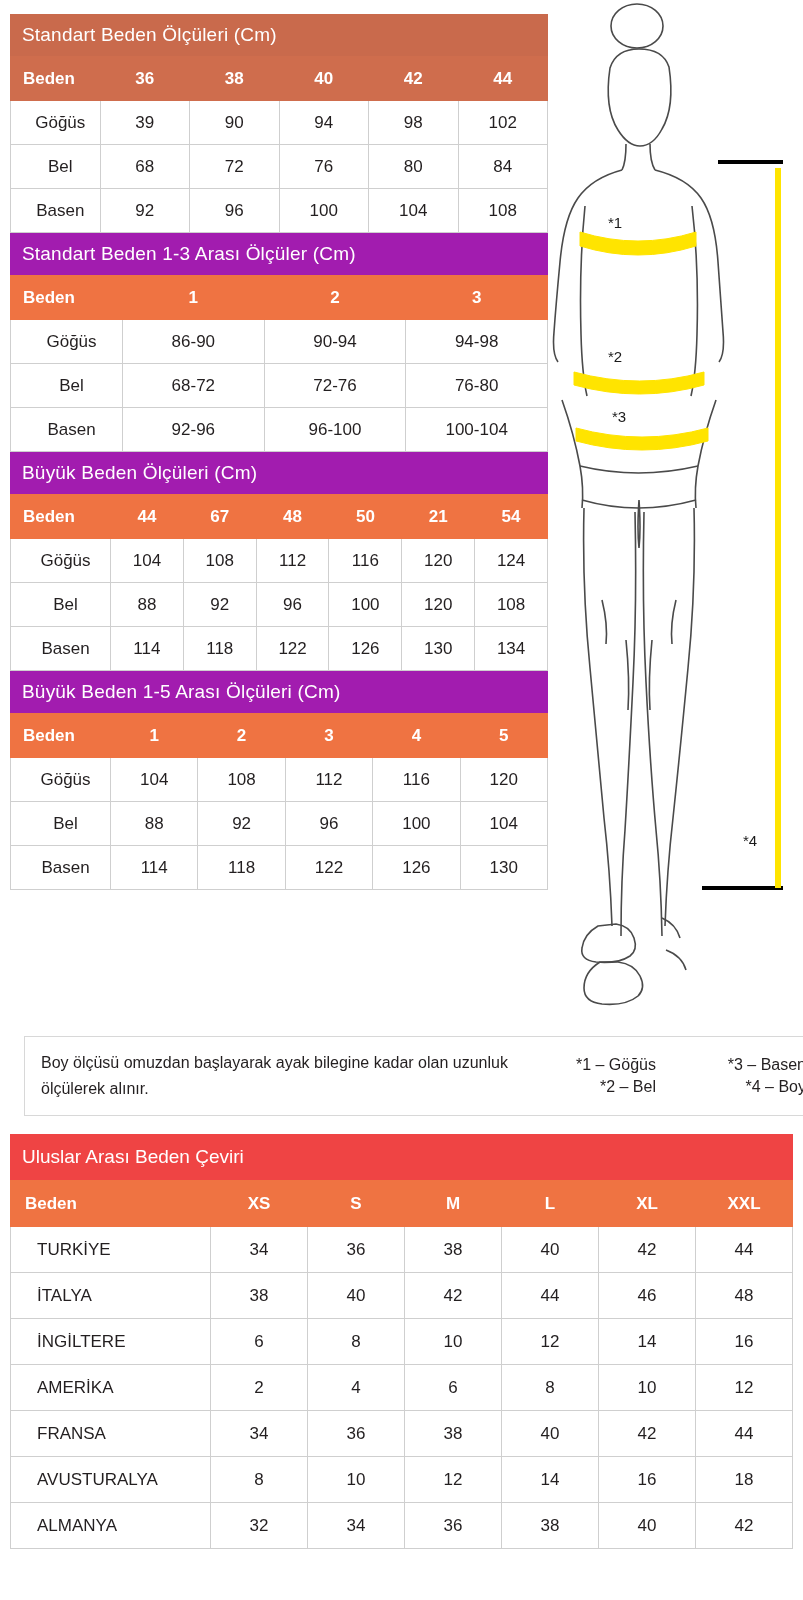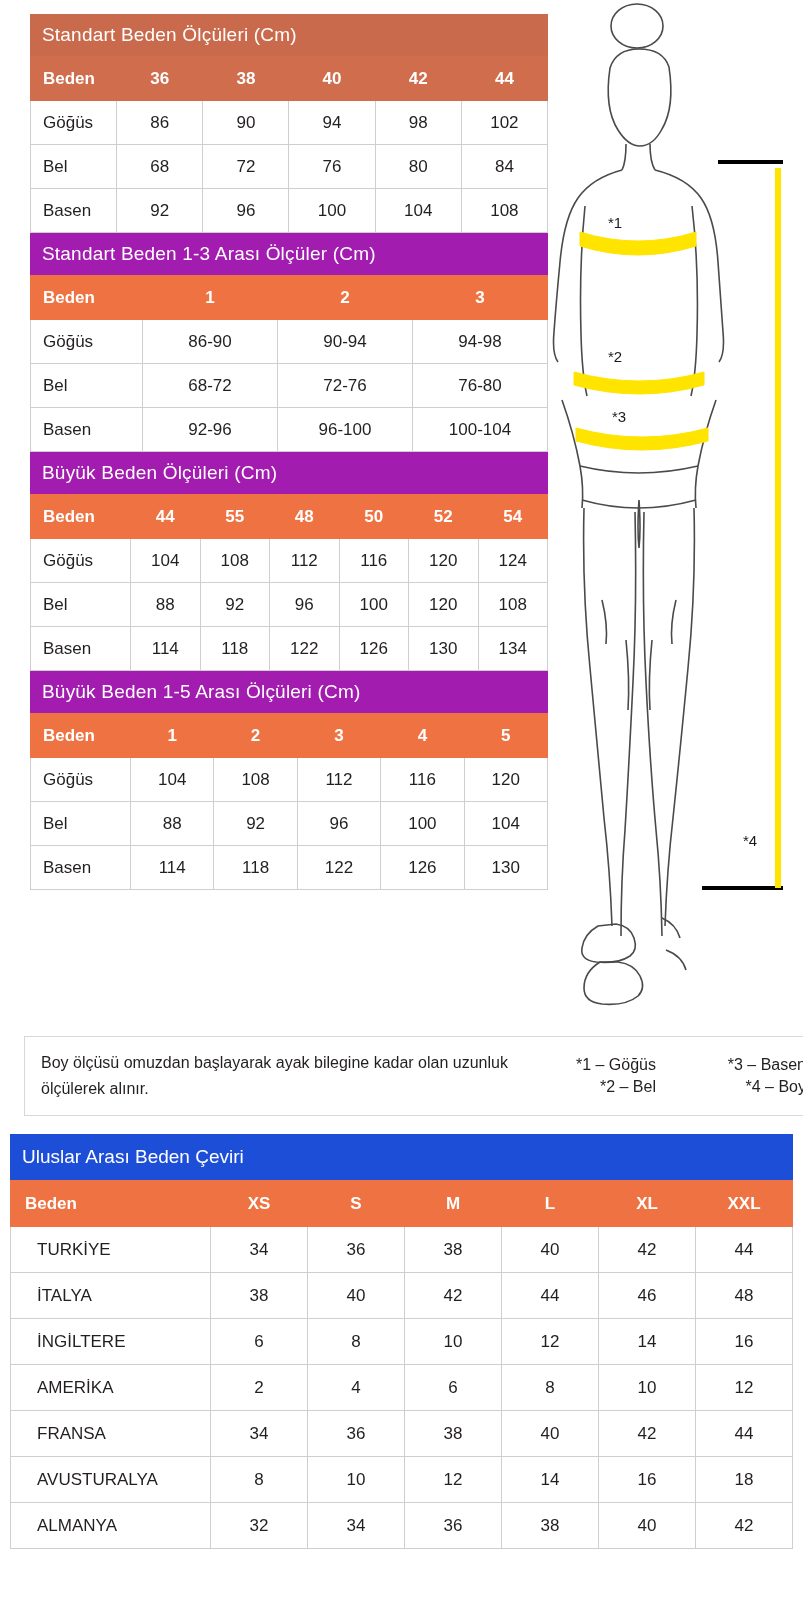--- a/index.html
+++ b/index.html
@@ -22,21 +22,21 @@
   }
 
   
   .tables-col {
     position: absolute;
     left: 10px;
     top: 14px;
     width: 538px;
   }
 
-  .tbl-block { margin-bottom: 0px; margin-left: 20px; }
+  .tbl-block { margin-bottom: 0px; }
 
   .tbl-title {
     background: #a21caf;
     color: #ffffff;
     font-size: 19px;
     letter-spacing: .2px;
     padding: 9px 0 9px 12px;
     height: 42px;
     line-height: 24px;
     white-space: nowrap;
@@ -62,21 +62,21 @@
     color: #ffffff;
     font-weight: bold;
     border: 1px solid #ef7342;
     font-size: 17px;
   }
   table.sz tr.hdr.muted td {
     background: #cf6d4d;
     border-color: #cf6d4d;
   }
   table.sz td.rowlab {
-    text-align: left;
+    text-align: center;
     padding-left: 12px;
     font-size: 17px;
     border-left: 1px solid #cfcfcf;
   }
   table.sz tr.hdr td.rowlab { text-align: left; padding-left: 12px; }
 
   
   .note-wrap {
     position: absolute;
     left: 24px;
@@ -105,21 +105,21 @@
   }
 
   
   .intl-wrap {
     position: absolute;
     left: 10px;
     top: 1134px;
     width: 783px;
   }
   .intl-title {
-    background: #1d4ed8;
+    background: #ef4444;
     color: #ffffff;
     font-size: 19px;
     padding: 11px 0 11px 12px;
     height: 46px;
     line-height: 24px;
   }
   table.intl {
     width: 100%;
     border-collapse: collapse;
     table-layout: fixed;
@@ -176,21 +176,21 @@
             <tr class="hdr muted">
           <td class="rowlab">Beden</td>
           <td>36</td>
           <td>38</td>
           <td>40</td>
           <td>42</td>
           <td>44</td>
         </tr>
         <tr>
           <td class="rowlab">Göğüs</td>
-          <td>86</td>
+          <td>39</td>
           <td>90</td>
           <td>94</td>
           <td>98</td>
           <td>102</td>
         </tr>
         <tr>
           <td class="rowlab">Bel</td>
           <td>68</td>
           <td>72</td>
           <td>76</td>
@@ -241,24 +241,24 @@
         </table>
     </div>
 
     <div class="tbl-block">
       <div class="tbl-title">Büyük Beden Ölçüleri (Cm)</div>
       <table class="sz">
         <tbody>
             <tr class="hdr">
           <td class="rowlab" style="width:100px">Beden</td>
           <td>44</td>
-          <td>55</td>
+          <td>67</td>
           <td>48</td>
           <td>50</td>
-          <td>52</td>
+          <td>21</td>
           <td>54</td>
         </tr>
         <tr>
           <td class="rowlab">Göğüs</td>
           <td>104</td>
           <td>108</td>
           <td>112</td>
           <td>116</td>
           <td>120</td>
           <td>124</td>

